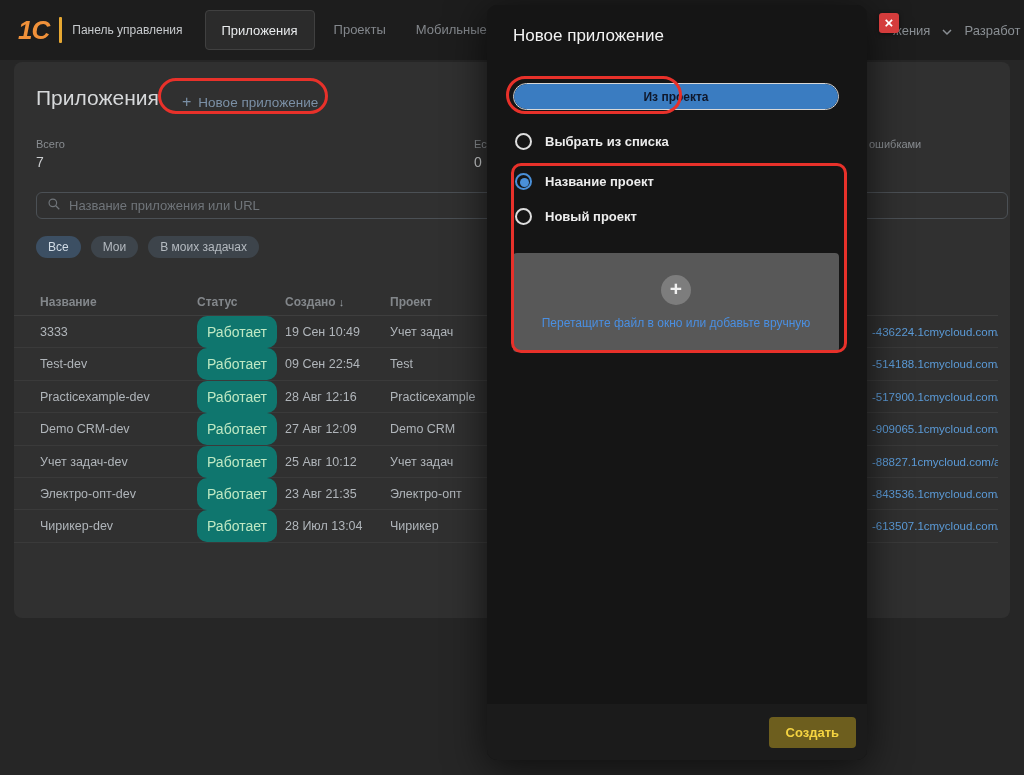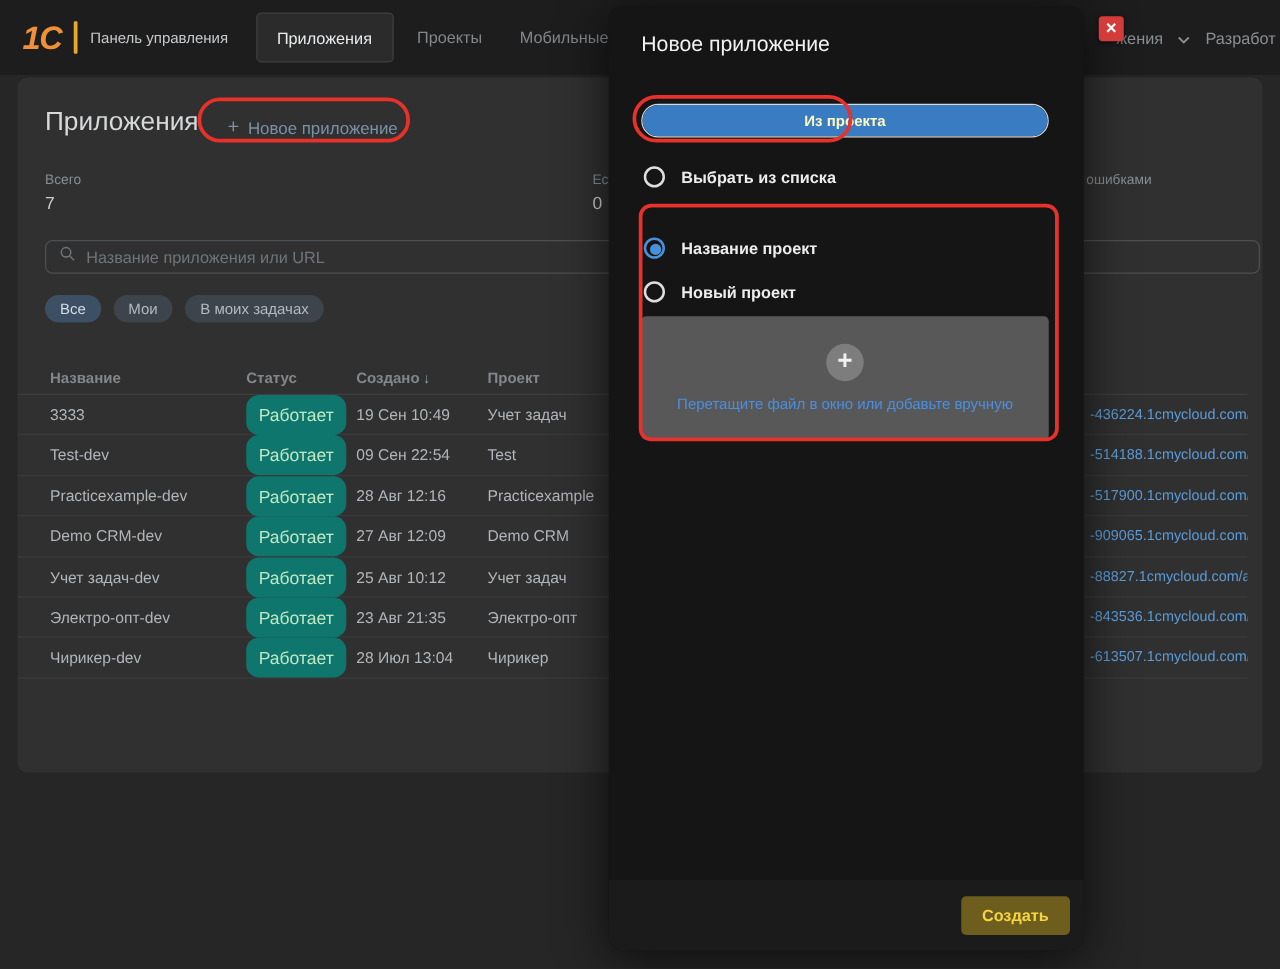--- a/index.html
+++ b/index.html
@@ -97,25 +97,25 @@
   .modal-title { position:absolute; left:26px; top:21px; font-size:17px; color:#f2f2f2; font-weight:500; }
 
   .segmented {
     position:absolute; left:26px; top:78px; width:326px; height:27px;
     border:1px solid #d8d8d8; border-radius:14px; display:flex; overflow:hidden;
   }
   .segment {
     flex:1; background:transparent; border:none; font-family:inherit; cursor:pointer;
     color:#e6e6e6; font-size:12px; font-weight:bold;
   }
-  .segment.active { background:#3a7cc1; color:#fef9c3; border-radius:13px; }
+  .segment.active { background:#3a7cc1; color:#0f172a; border-radius:13px; }
 
   .options { position:absolute; left:28px; top:128px; width:320px; }
   .opt { display:flex; align-items:center; gap:13px; cursor:pointer; }
-  .opt1 { margin-bottom:40px; } .opt2 { margin-bottom:18px; }
+  .opt1 { margin-bottom:23px; } .opt2 { margin-bottom:18px; }
   .radio {
     width:17px; height:17px; border-radius:50%; border:2px solid #dedede;
     flex:0 0 auto; position:relative;
   }
   .radio.checked { border-color:#4a90d9; }
   .radio.checked::after {
     content:""; position:absolute; left:3px; top:3px; width:9px; height:9px;
     border-radius:50%; background:#4a90d9;
   }
   .opt-label { font-size:13px; font-weight:600; color:#ededed; }

